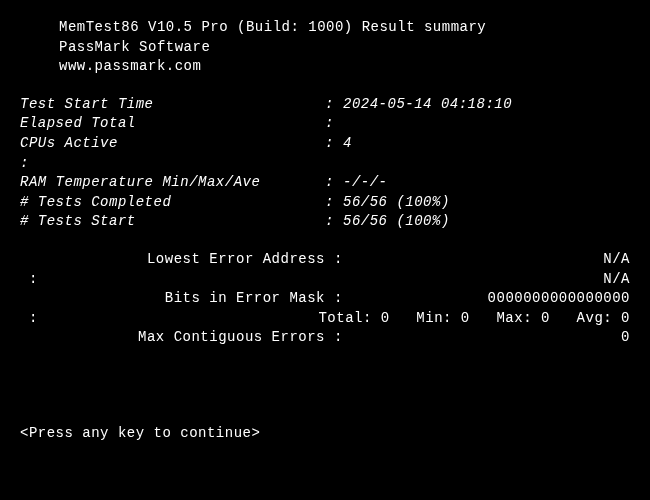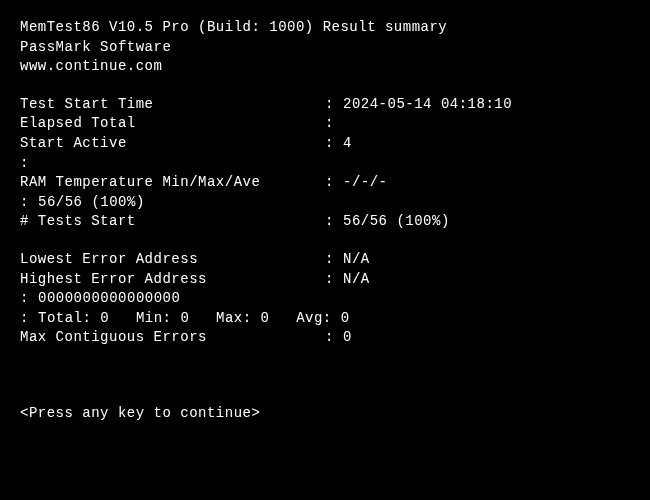--- a/index.html
+++ b/index.html
@@ -14,101 +14,105 @@
       font-size: 14px;
       width: 650px;
       height: 500px;
       padding: 18px 20px;
       overflow: hidden;
       letter-spacing: 0.5px;
     }
     .header {
       margin-bottom: 18px;
       line-height: 1.4;
+      margin-left: 39px;
     }
     .summary {
       margin-bottom: 18px;
+      font-style: italic;
     }
     .row {
       display: flex;
       line-height: 1.4;
     }
     .label {
       width: 305px;
       white-space: pre;
     }
     .colon {
       width: 18px;
     }
     .value {
       flex: 1;
       white-space: pre;
     }
     .errors {
-      margin-bottom: 56px;
+      margin-bottom: 76px;
+      text-align: right;
     }
     .prompt {
       line-height: 1.4;
     }
   </style>
 </head>
 <body>
 
 <div class="header">
   <div>MemTest86 V10.5 Pro (Build: 1000) Result summary</div>
   <div>PassMark Software</div>
-  <div>www.continue.com</div>
+  <div>www.passmark.com</div>
 </div>
 
 <div class="summary">
   <div class="row">
     <span class="label">Test Start Time</span>
     <span class="colon">:</span>
     <span class="value">2024-05-14 04:18:10</span>
   </div>
   <div class="row">
     <span class="label">Elapsed Total</span>
     <span class="colon">:</span>
   </div>
   <div class="row">
-    <span class="label">Start Active</span>
+    <span class="label">CPUs Active</span>
     <span class="colon">:</span>
     <span class="value">4</span>
   </div>
   <div class="row">
     <span class="colon">:</span>
   </div>
   <div class="row">
     <span class="label">RAM Temperature Min/Max/Ave</span>
     <span class="colon">:</span>
     <span class="value">-/-/-</span>
   </div>
   <div class="row">
+    <span class="label"># Tests Completed</span>
     <span class="colon">:</span>
     <span class="value">56/56 (100%)</span>
   </div>
   <div class="row">
     <span class="label"># Tests Start</span>
     <span class="colon">:</span>
     <span class="value">56/56 (100%)</span>
   </div>
 </div>
 
 <div class="errors">
   <div class="row">
     <span class="label">Lowest Error Address</span>
     <span class="colon">:</span>
     <span class="value">N/A</span>
   </div>
   <div class="row">
-    <span class="label">Highest Error Address</span>
     <span class="colon">:</span>
     <span class="value">N/A</span>
   </div>
   <div class="row">
+    <span class="label">Bits in Error Mask</span>
     <span class="colon">:</span>
     <span class="value">0000000000000000</span>
   </div>
   <div class="row">
     <span class="colon">:</span>
     <span class="value">Total: 0   Min: 0   Max: 0   Avg: 0</span>
   </div>
   <div class="row">
     <span class="label">Max Contiguous Errors</span>
     <span class="colon">:</span>

